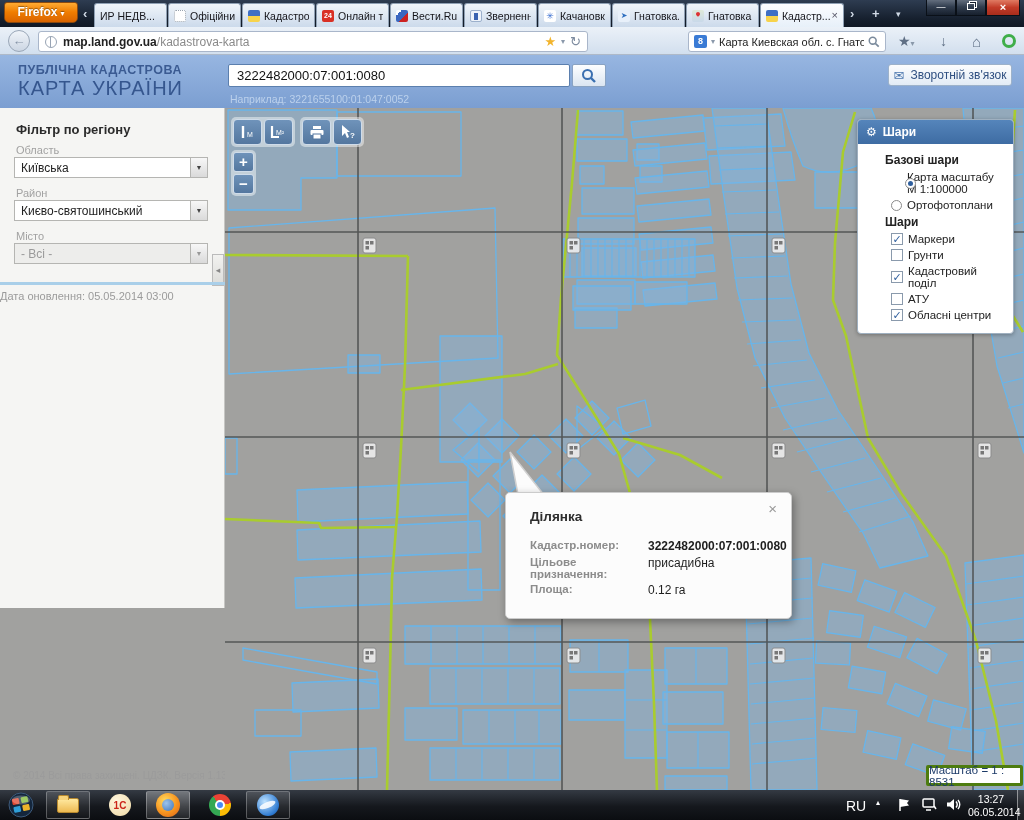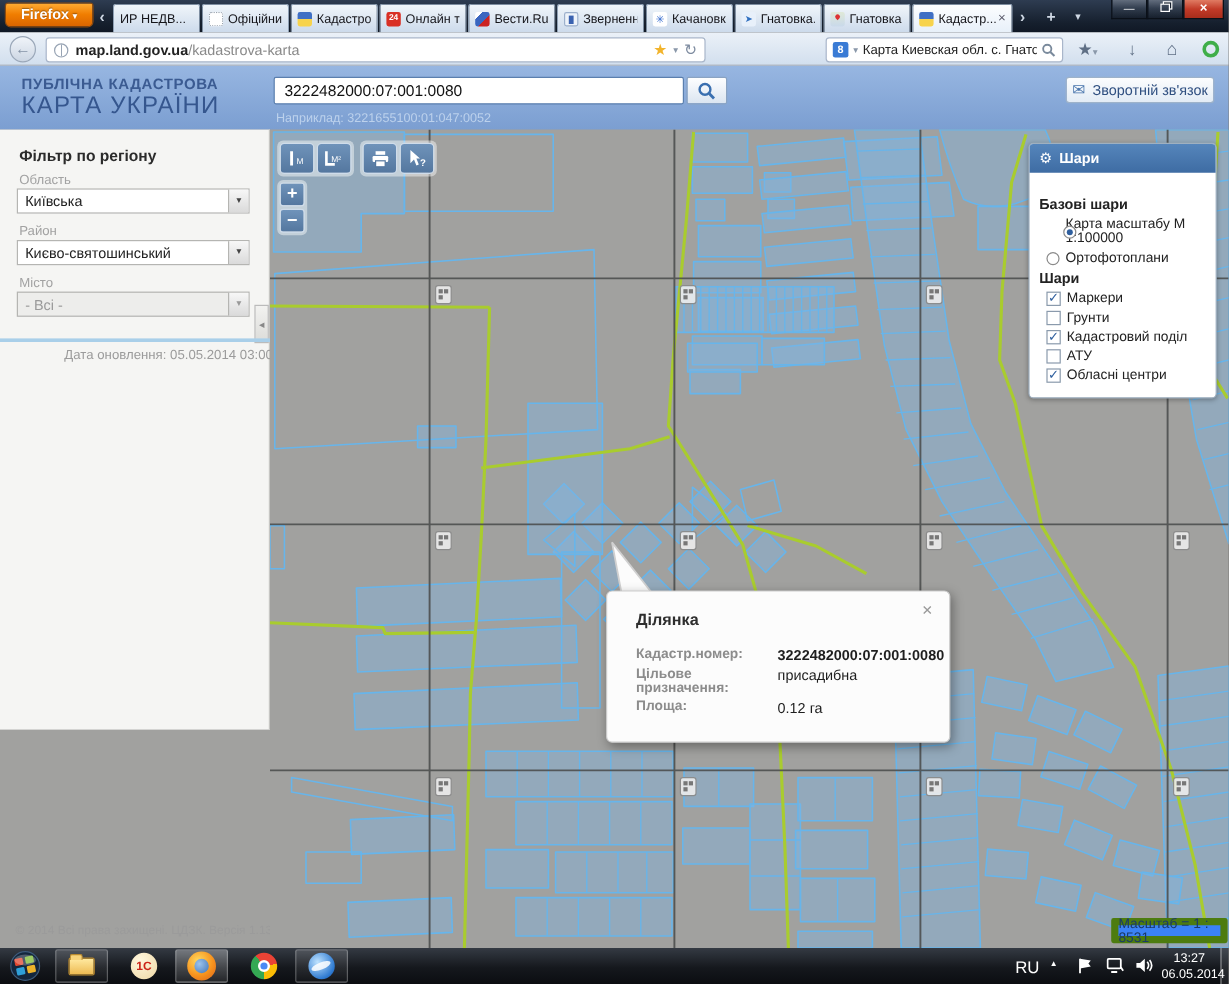--- a/index.html
+++ b/index.html
@@ -87,42 +87,42 @@
   .sel { left:14px; width:194px; height:21px; background:#fff; border:1px solid #b5b5b2; display:flex;
          align-items:center; font-size:12px; color:#222; padding-left:6px; }
   .sel .dd { margin-left:auto; width:17px; height:100%; background:linear-gradient(#f7f7f7,#dadada);
              border-left:1px solid #b5b5b2; display:flex; align-items:center; justify-content:center;
              font-size:7px; color:#444; }
   .sel.disabled { background:#ededeb; color:#9a9a9a; }
   .sel.disabled .dd { color:#999; }
   .collapse-tab { left:212px; top:146px; width:12px; height:32px; background:linear-gradient(#f2f2f0,#dcdcd9);
                   border:1px solid #bbb; color:#888; font-size:9px; display:flex; align-items:center; justify-content:center; }
   .sb-divider { left:0; top:174px; width:225px; height:3px; background:#a9cfe9; }
-  .updated { left:0; top:182px; width:225px; text-align:center; font-size:11px; color:#9b9b9b;margin-left:28px; }
+  .updated { left:0; top:182px; width:225px; text-align:left; font-size:11px; color:#9b9b9b; }
   .copyright { left:13px; top:662px; font-size:10px; color:#9b9b9b; white-space:nowrap; }
 
   
   .map { left:225px; top:108px; width:799px; height:682px; }
   .tool-group { position:absolute; display:flex; gap:2px; padding:2px; background:rgba(255,255,255,.45); border-radius:5px; }
   .tool-btn { width:29px; height:26px; background:linear-gradient(#6f93ba,#54779f); border:1px solid #cfdcea;
               border-radius:4px; display:flex; align-items:center; justify-content:center; color:#fff; }
   .zoomctl { position:absolute; left:6px; top:42px; width:25px; padding:2px; background:rgba(255,255,255,.45);
              border-radius:5px; display:flex; flex-direction:column; gap:2px; }
   .zoom-btn { width:21px; height:20px; background:linear-gradient(#6f93ba,#54779f); border:1px solid #cfdcea;
               border-radius:3px; color:#fff; font-size:15px; font-weight:bold; text-align:center; line-height:17px; }
-  .scalebox { position:absolute; left:701px; top:657px; width:97px; height:21px; background:#3b82f6;
-              border:6px solid #4d7c0f; border-radius:2px; font-size:11.5px; color:#1c3a68;
+  .scalebox { position:absolute; left:701px; top:657px; width:97px; height:21px; background:#ffffff;
+              border:3px solid #4d7c0f; border-radius:2px; font-size:11.5px; color:#1c3a68;
               display:flex; align-items:center; justify-content:center; }
 
   
   .layers { left:857px; top:119px; width:157px; background:#fff; border:1px solid #9fb0c0; border-radius:4px;
             box-shadow:0 1px 4px rgba(0,0,0,.3); }
   .layers-h { height:24px; background:linear-gradient(#5585bb,#3e6ca3); border-radius:3px 3px 0 0; color:#fff;
               display:flex; align-items:center; padding-left:8px; gap:6px; font-size:12px; font-weight:bold; }
-  .layers-body { padding:16px 8px 8px 8px; }
+  .layers-body { padding:6px 8px 8px 8px;margin-left:19px; }
   .grp-h { font-size:12px; font-weight:bold; color:#222; margin:3px 0; }
   .opt { display:flex; align-items:center; gap:5px; font-size:11.5px; color:#222; margin:4px 0 4px 6px; }
   .rb { width:11px; height:11px; border-radius:50%; border:1px solid #8a8a8a; background:#fff; flex:none; position:relative; }
   .rb.sel::after { content:""; position:absolute; left:2px; top:2px; width:5px; height:5px; border-radius:50%; background:#2f5f9e; }
   .cb { width:12px; height:12px; border:1px solid #8a9aac; background:#fff; flex:none; color:#2f5f9e;
         font-size:11px; font-weight:bold; line-height:10px; text-align:center; }
 
   
   .popup { left:505px; top:492px; width:287px; height:127px; background:#fcfcfc; border:1px solid #cbcbcb;
            border-radius:5px; box-shadow:2px 3px 9px rgba(0,0,0,.35); }

